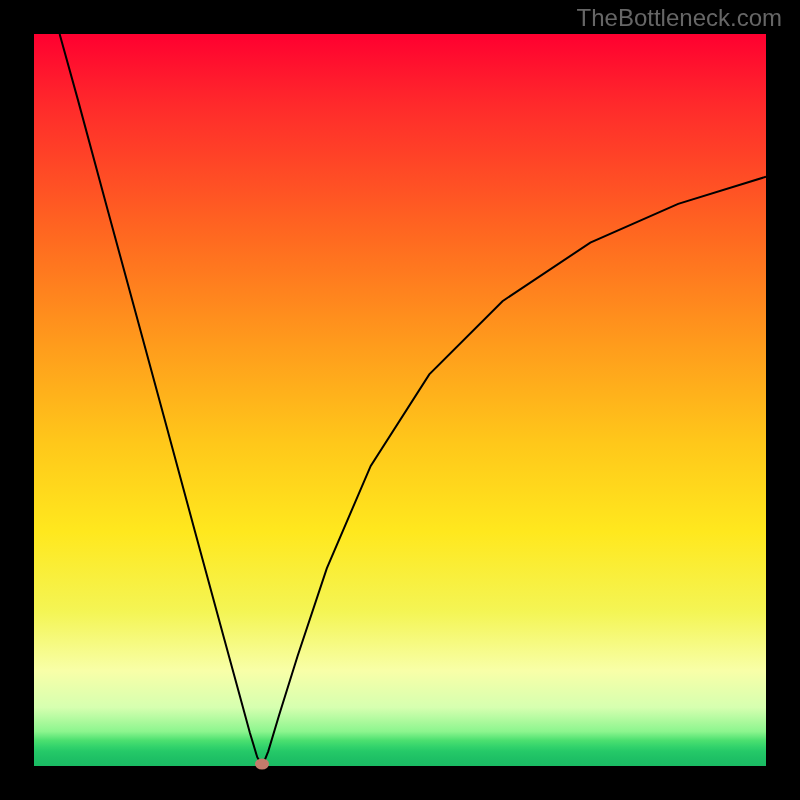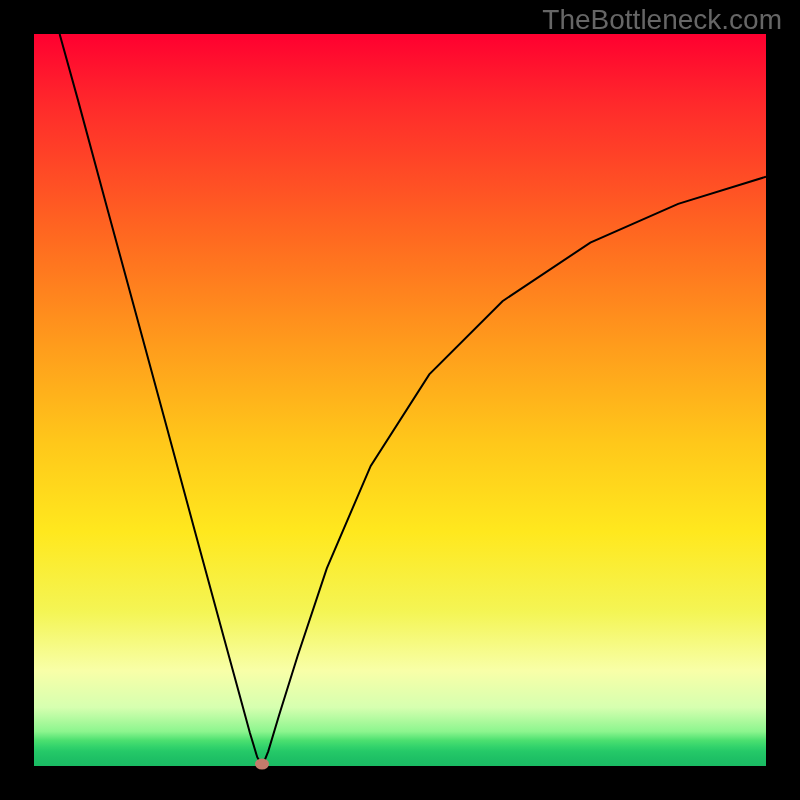--- a/index.html
+++ b/index.html
@@ -8,21 +8,21 @@
     height: 800px;
     background: #000;
     position: relative;
     font-family: Arial, Helvetica, sans-serif;
   }
   .watermark {
     position: absolute;
     top: 4px;
     right: 18px;
     color: #666;
-    font-size: 28px;
+    font-size: 24px;
     letter-spacing: 0px;
     z-index: 10;
   }
   .plot-area {
     position: absolute;
     left: 34px;
     top: 34px;
     width: 732px;
     height: 732px;
     overflow: visible;

